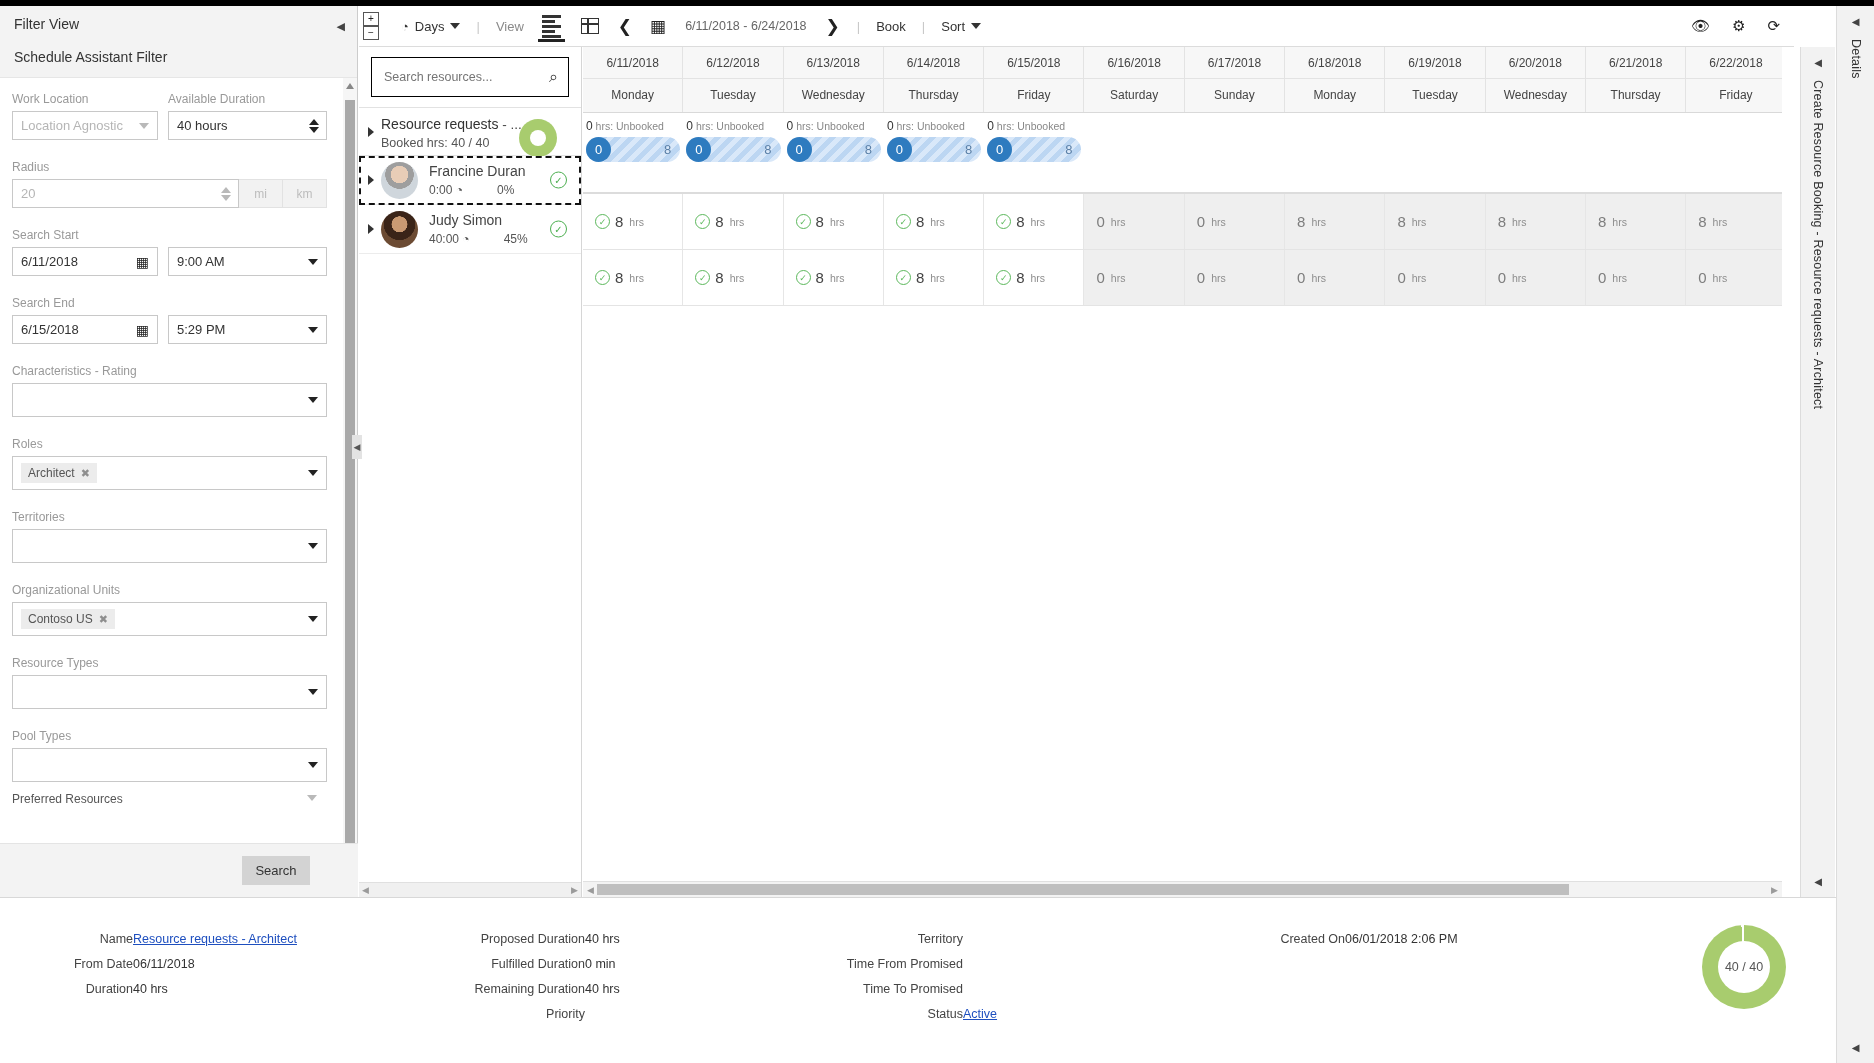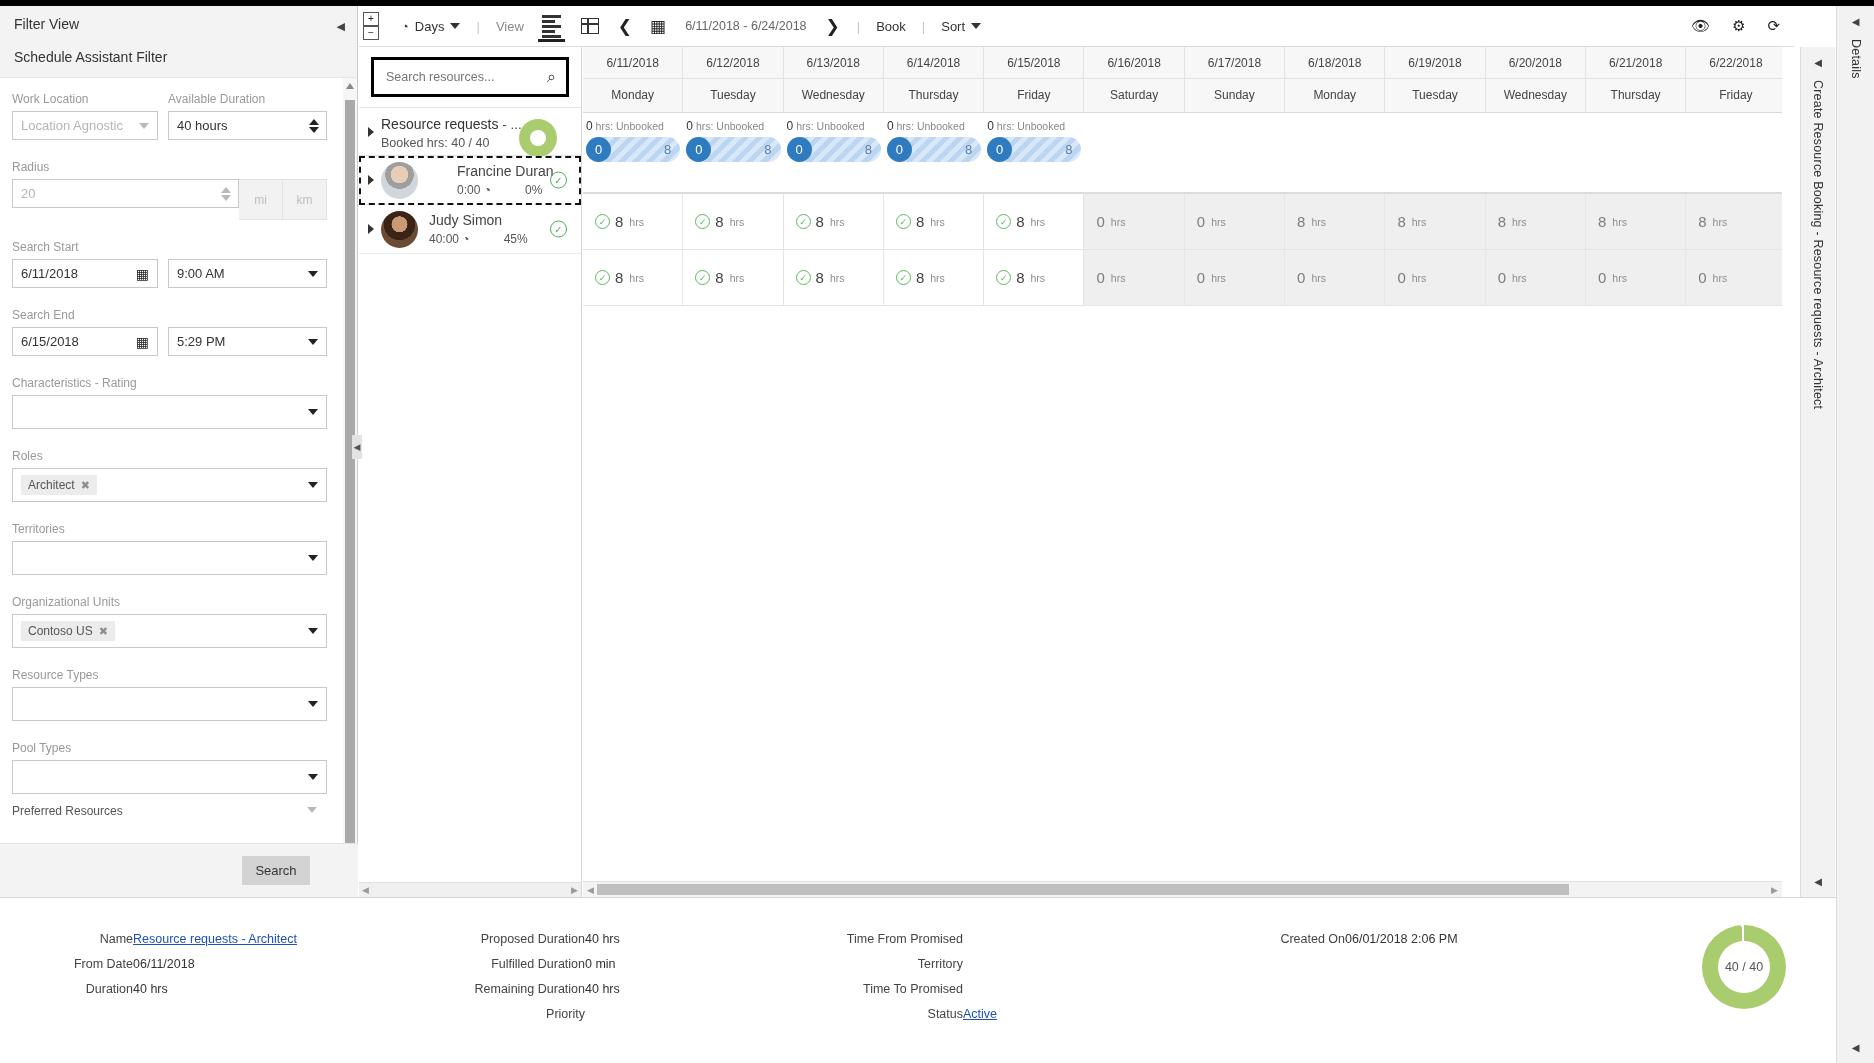--- a/index.html
+++ b/index.html
@@ -59,21 +59,21 @@
   .spinner.dim i.up { border-bottom-color:#b9b9b9; }
   .spinner.dim i.dn { border-top-color:#b9b9b9; }
 
   .row2 { display:flex; gap:10px; }
   .row2 > div:first-child { width:146px; }
   .row2 > div:last-child  { flex:1; }
 
   .radius-row { display:flex; }
   .radius-row .inp { flex:1; }
   .unit {
-    width:44px; height:41px; border:1px solid #e2e2e2; border-left:none;
+    width:44px; height:29px; border:1px solid #e2e2e2; border-left:none;
     background:#f2f2f2; color:#bdbdbd; display:flex; align-items:center; justify-content:center; font-size:12px;
   }
 
   .date-row { display:flex; gap:10px; }
   .date-row .d { width:146px; position:relative; }
   .date-row .t { flex:1; position:relative; }
   .cal-ico { position:absolute; right:8px; top:50%; transform:translateY(-50%); font-size:14px; color:#222; }
 
   .token {
     display:inline-flex; align-items:center; gap:6px;
@@ -142,21 +142,21 @@
   .tb-right { margin-left:auto; display:flex; align-items:center; gap:22px; padding-right:14px; }
   .tb-right span { font-size:15px; color:#222; cursor:pointer; }
 
   
   .res-col {
     position:absolute; left:359px; top:47px; width:223px; bottom:166px;
     background:#fff; border-right:1px solid #d6d6d6;
   }
   .res-search-wrap { padding:10px 12px; }
   .res-search {
-    height:40px; border:3px solid #000000; display:flex; align-items:center;
+    height:40px; border:1px solid #000000; display:flex; align-items:center;
     padding:0 10px; position:relative;
   }
   .res-search input {
     border:none; outline:none; font-size:12.5px; color:#9b9b9b; width:100%;
     font-family:"Liberation Sans", sans-serif; background:transparent;
   }
   .mag { position:absolute; right:10px; font-size:16px; color:#333; }
 
   .req-row {
     height:49px; border-top:1px solid #e2e2e2; border-bottom:1px solid #e2e2e2;
@@ -177,21 +177,21 @@
   .donut-sm::after {
     content:""; position:absolute; left:11px; top:11px; width:16px; height:16px;
     border-radius:50%; background:#fff;
   }
 
   .res-row {
     height:49px; position:relative; padding-left:22px; display:flex; align-items:center;
     border-bottom:1px solid #ececec; background:#fff;
   }
   .res-row.selected {
-    outline:2px dashed #111; outline-offset:-2px;gap:28px;
+    outline:2px dashed #111; outline-offset:-2px;
   }
   .avatar {
     width:37px; height:37px; border-radius:50%; overflow:hidden; flex:none; margin-right:11px;
     background:#cbb6a3; position:relative;
   }
   .avatar.a1 { background:radial-gradient(circle at 50% 34%, #e8cdb7 0 28%, #9e9e9e 29% 46%, #cfd6dc 47% 100%); }
   .avatar.a2 { background:radial-gradient(circle at 50% 36%, #c99a73 0 26%, #3a2418 27% 52%, #6c4b33 53% 100%); }
   .res-name { font-size:14px; color:#444; line-height:17px; }
   .res-meta { font-size:12px; color:#555; margin-top:3px; display:flex; gap:34px; }
   .chk {
@@ -814,28 +814,28 @@
             <span style="width:157px">Remaining Duration</span>
             <span class="bval">40 hrs</span>
           </div>
           <div class="brow">
             <span style="width:157px">Priority</span>
             <span class="bval"></span>
           </div>
         </div>
       <div class="bcol" id="dcol3" style="width:400px">
           <div class="brow">
+            <span style="width:135px">Territory</span>
+            <span class="bval"></span>
+          </div>
+          <div class="brow">
             <span style="width:135px">Time From Promised</span>
             <span class="bval"></span>
           </div>
           <div class="brow">
-            <span style="width:135px">Territory</span>
-            <span class="bval"></span>
-          </div>
-          <div class="brow">
             <span style="width:135px">Time To Promised</span>
             <span class="bval"></span>
           </div>
           <div class="brow">
             <span style="width:135px">Status</span>
             <span class="blink">Active</span>
           </div>
         </div>
       <div class="bcol" id="dcol4" style="width:380px">
           <div class="brow">

